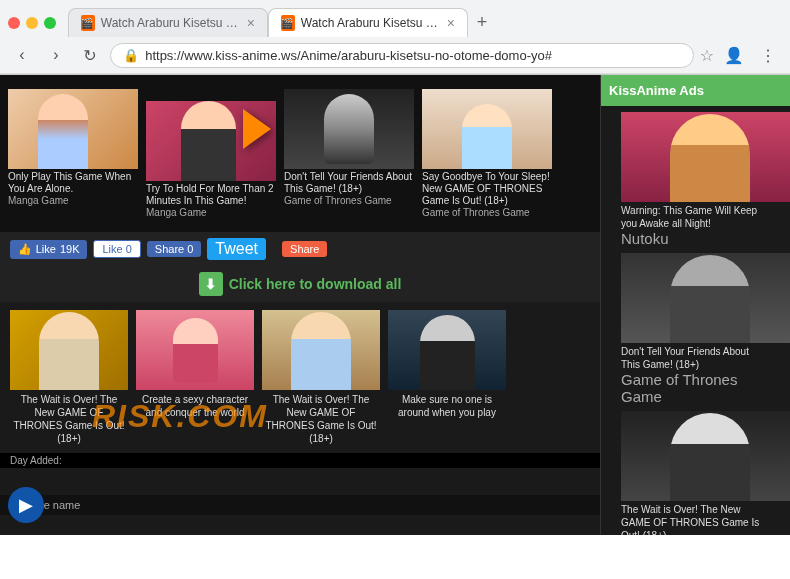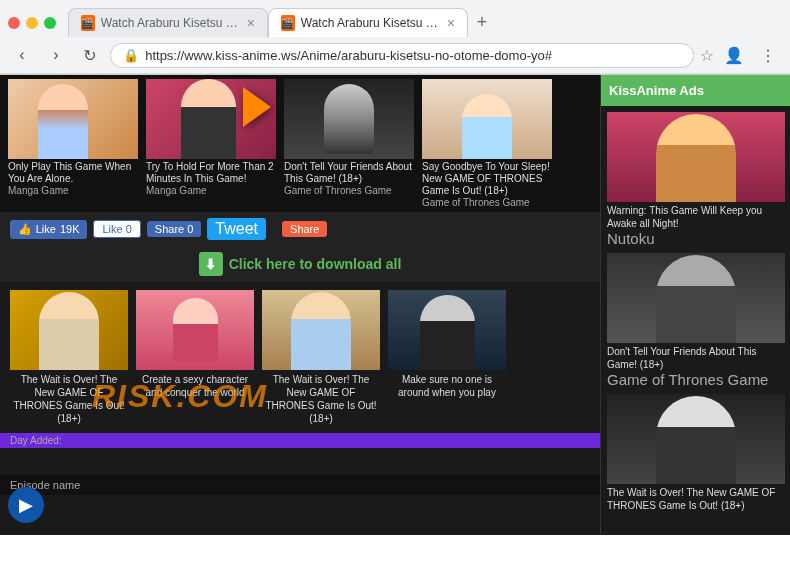--- a/index.html
+++ b/index.html
@@ -27,21 +27,21 @@
     .address-lock { color: #555; font-size: 13px; }
     .address-text { flex: 1; font-size: 13px; color: #333; }
     .star-icon { color: #888; font-size: 16px; cursor: pointer; }
 
     
     .page { background: #1a1a1a; width: 790px; height: 460px; overflow: hidden; position: relative; display: flex; }
 
     .main-content { flex: 1; overflow: hidden; }
 
     
-    .ad-strip { background: #111; padding: 4px 8px; display: flex; gap: 8px; overflow: hidden; }
+    .ad-strip { background: #111; padding: 14px 8px; display: flex; gap: 8px; overflow: hidden; }
     .ad-item { display: flex; flex-direction: column; width: 130px; flex-shrink: 0; cursor: pointer; }
     .ad-img { width: 130px; height: 80px; background: #333; overflow: hidden; position: relative; }
     .ad-title { font-size: 10px; color: #ddd; margin-top: 2px; line-height: 1.2; }
     .ad-source { font-size: 10px; color: #aaa; }
 
     
     .episodes-bar { background: #5cb85c; color: #fff; font-size: 14px; font-weight: bold; padding: 4px 10px; margin: 0; }
 
     
     .social-bar { background: #222; padding: 6px 10px; display: flex; align-items: center; gap: 6px; }
@@ -61,21 +61,21 @@
     .ep-item { display: flex; flex-direction: column; width: 118px; cursor: pointer; }
     .ep-thumb { width: 118px; height: 80px; background: #333; overflow: hidden; position: relative; }
     .ep-title { font-size: 10px; color: #ddd; margin-top: 3px; line-height: 1.3; text-align: center; }
 
     
     .watermark { position: absolute; bottom: 60px; left: 90px; font-size: 32px; font-weight: bold; color: rgba(255,140,0,0.7); font-style: italic; z-index: 10; letter-spacing: 2px; }
 
     
     .right-sidebar { width: 190px; background: #1a1a1a; border-left: 1px solid #333; padding: 0; flex-shrink: 0; overflow: hidden; }
     .sidebar-header { background: #5cb85c; color: #fff; font-size: 13px; font-weight: bold; padding: 8px 8px; }
-    .sidebar-ad { margin: 6px 6px; cursor: pointer; }
+    .sidebar-ad { margin: 6px 20px; cursor: pointer; }
     .sidebar-ad-img { width: 178px; height: 90px; background: #444; overflow: hidden; }
     .sidebar-ad-title { font-size: 10px; color: #ddd; margin-top: 2px; line-height: 1.3; }
     .sidebar-ad-source { font-size: 15px; color: #aaa; }
 
     .ep-thumb-1 { background: linear-gradient(135deg, #d4a000 0%, #a07000 100%); }
     .ep-thumb-2 { background: linear-gradient(135deg, #cc3366 0%, #882244 100%); }
     .ep-thumb-3 { background: linear-gradient(135deg, #c8b080 0%, #a08060 100%); }
     .ep-thumb-4 { background: linear-gradient(135deg, #334466 0%, #112244 100%); }
 
     .ad-thumb-1 { background: linear-gradient(135deg, #eeccaa 0%, #cc8844 100%); }
@@ -83,21 +83,21 @@
     .ad-thumb-3 { background: linear-gradient(135deg, #3a3a4a 0%, #222 100%); }
     .ad-thumb-4 { background: linear-gradient(135deg, #eecc88 0%, #aa8833 100%); }
 
     .sb-thumb-1 { background: linear-gradient(135deg, #cc4466 0%, #882244 100%); }
     .sb-thumb-2 { background: linear-gradient(135deg, #3a3a4a 0%, #222 100%); }
     .sb-thumb-3 { background: linear-gradient(135deg, #222 0%, #444 100%); }
 
     
     .orange-arrow { position: absolute; top: 10px; right: 10px; width: 0; height: 0; border-top: 25px solid transparent; border-bottom: 25px solid transparent; border-left: 35px solid #ff8800; filter: drop-shadow(2px 2px 4px rgba(0,0,0,0.5)); }
 
-    .day-added { font-size: 10px; color: #aaa; padding: 2px 10px; background: #6d28d9; }
+    .day-added { font-size: 10px; color: #aaa; padding: 2px 10px; background: #000000; }
   </style>
 </head>
 <body>
 
 <div class="browser-chrome">
 
   <div class="title-bar">
     <div class="window-controls">
       <div class="wc wc-close"></div>
       <div class="wc wc-min"></div>
@@ -138,21 +138,21 @@
     <div class="ad-strip">
       <div class="ad-item">
         <div class="ad-img ad-thumb-1">
           <div style="width:100%;height:100%;position:relative;overflow:hidden;">
             <div style="position:absolute;bottom:0;width:50px;height:75px;background:linear-gradient(#ffd0b0 0%,#ffd0b0 35%,#cc8866 35%,#aaccff 60%,#aaccff 100%);border-radius:25px 25px 0 0;left:30px;"></div>
           </div>
         </div>
         <div class="ad-title">Only Play This Game When You Are Alone.</div>
         <div class="ad-source">Manga Game</div>
       </div>
-      <div class="ad-item" style="position:relative;">
+      <div class="ad-item" style="position:relative;justify-content:flex-end;">
         <div class="ad-img ad-thumb-2">
           <div style="width:100%;height:100%;position:relative;overflow:hidden;">
             <div style="position:absolute;bottom:0;width:55px;height:80px;background:linear-gradient(#ffd0b0 0%,#ffd0b0 35%,#333 35%,#333 100%);border-radius:28px 28px 0 0;left:35px;"></div>
             <div class="orange-arrow" style="position:absolute;top:8px;right:5px;width:0;height:0;border-top:20px solid transparent;border-bottom:20px solid transparent;border-left:28px solid #ff8800;"></div>
           </div>
         </div>
         <div class="ad-title">Try To Hold For More Than 2 Minutes In This Game!</div>
         <div class="ad-source">Manga Game</div>
       </div>
       <div class="ad-item">

